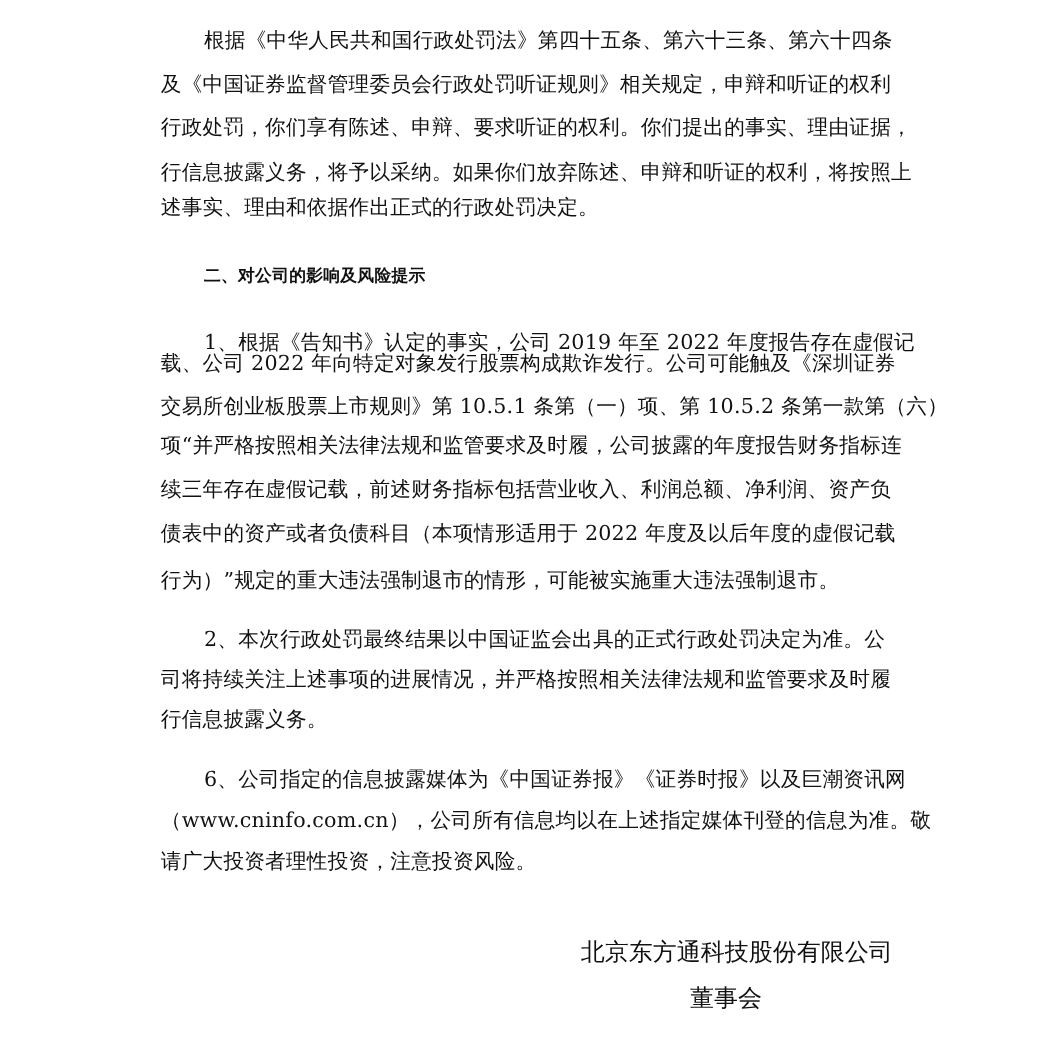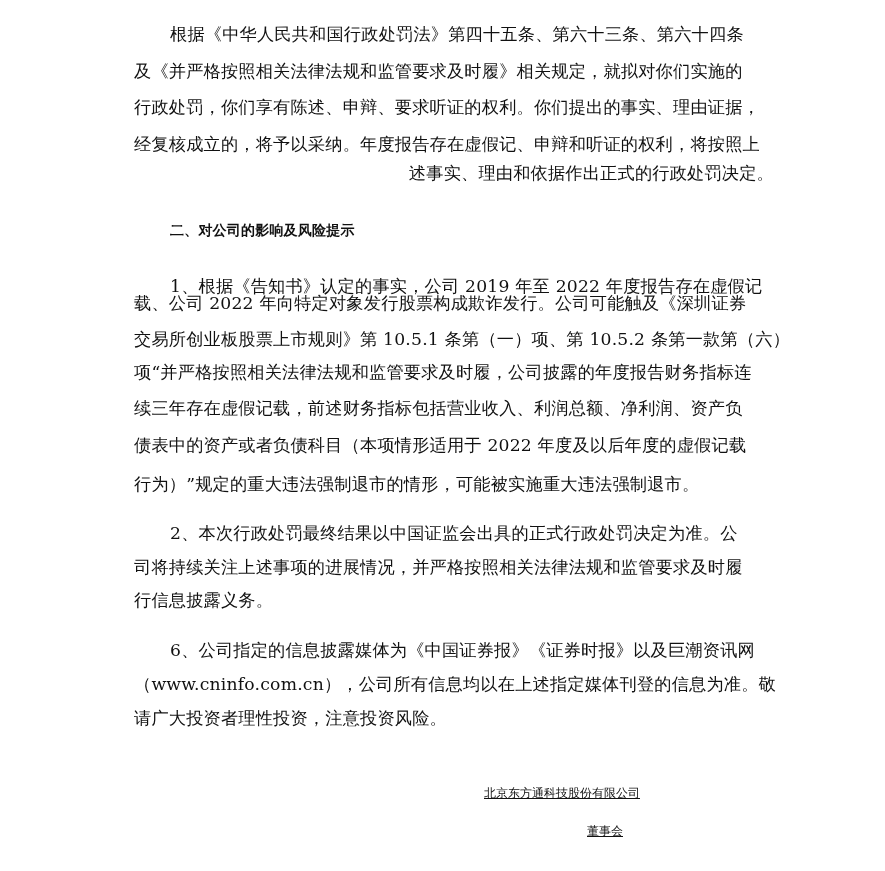--- a/index.html
+++ b/index.html
@@ -31,38 +31,37 @@
     }
     .indent { left: 170px; width: 604px; }
     .heading {
       font-family: Liberation Serif, serif;
       font-weight: bold;
       font-size: 14px;
       left: 170px;
     }
     .sig {
       position: absolute;
-      font-size: 12px;
+      font-size: 20px;
       line-height: 22px;
       white-space: nowrap;
       text-align: center;
-      text-decoration: underline;
     }
   </style>
 </head>
 <body>
 
 <div class="page">
 
   <div>
     <div class="line indent" style="top:7px;">根据《中华人民共和国行政处罚法》第四十五条、第六十三条、第六十四条</div>
-    <div class="line" style="top:44px;">及《并严格按照相关法律法规和监管要求及时履》相关规定，就拟对你们实施的</div>
+    <div class="line" style="top:44px;">及《中国证券监督管理委员会行政处罚听证规则》相关规定，申辩和听证的权利</div>
     <div class="line" style="top:80px;">行政处罚，你们享有陈述、申辩、要求听证的权利。你们提出的事实、理由证据，</div>
-    <div class="line" style="top:117px;">经复核成立的，将予以采纳。年度报告存在虚假记、申辩和听证的权利，将按照上</div>
-    <div class="line" style="top:146px;text-align:right;">述事实、理由和依据作出正式的行政处罚决定。</div>
+    <div class="line" style="top:117px;">行信息披露义务，将予以采纳。如果你们放弃陈述、申辩和听证的权利，将按照上</div>
+    <div class="line" style="top:146px;">述事实、理由和依据作出正式的行政处罚决定。</div>
   </div>
 
   <div class="line heading" style="top:204px;">二、对公司的影响及风险提示</div>
 
   <div>
     <div class="line indent" style="top:247px;margin-top:12px;">1、根据《告知书》认定的事实，公司 2019 年至 2022 年度报告存在虚假记</div>
     <div class="line" style="top:276px;">载、公司 2022 年向特定对象发行股票构成欺诈发行。公司可能触及《深圳证券</div>
     <div class="line" style="top:312px;text-align:center;">交易所创业板股票上市规则》第 10.5.1 条第（一）项、第 10.5.2 条第一款第（六）</div>
     <div class="line" style="top:345px;">项“并严格按照相关法律法规和监管要求及时履，公司披露的年度报告财务指标连</div>
     <div class="line" style="top:381px;">续三年存在虚假记载，前述财务指标包括营业收入、利润总额、净利润、资产负</div>

